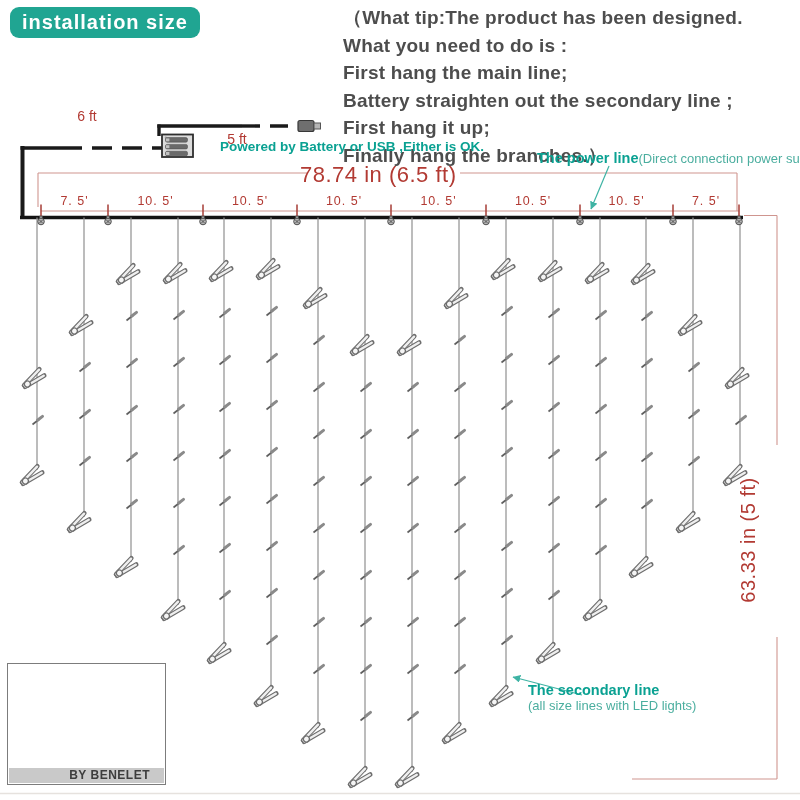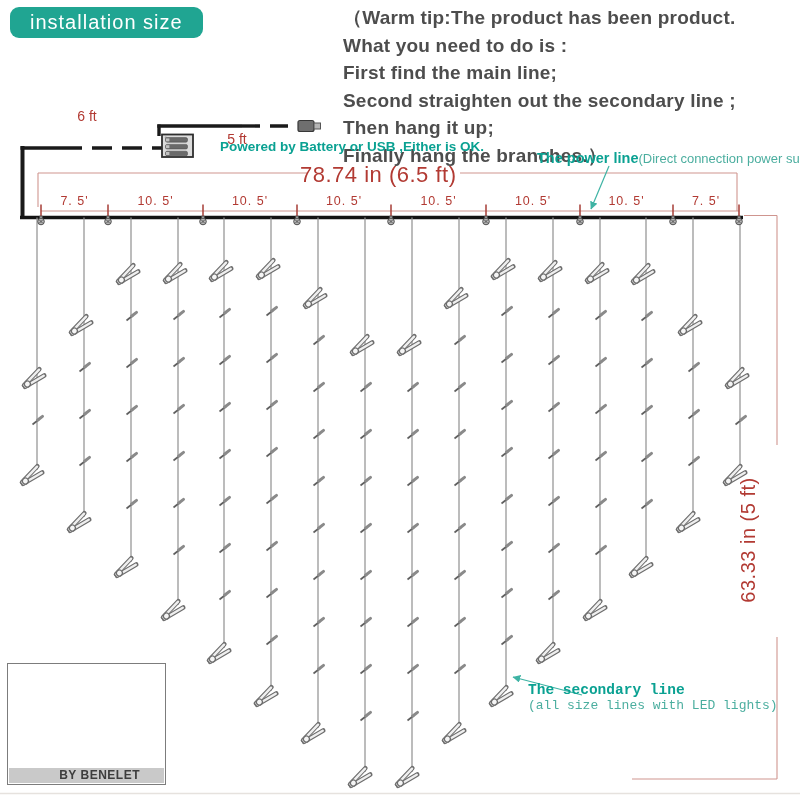--- a/index.html
+++ b/index.html
@@ -1,39 +1,39 @@
 <!DOCTYPE html>
 <html><head>
 <meta charset="utf-8">
 <title>installation size</title>
 <style>
   html,body{margin:0;padding:0;background:#fff;}
   .stage{position:relative;width:800px;height:800px;background:#fff;overflow:hidden;
          font-family:"Liberation Sans","DejaVu Sans",sans-serif;}
   .stage svg.art{position:absolute;left:0;top:0;}
   .abs{position:absolute;white-space:nowrap;}
-  .badge{left:10px;top:7px;background:#20a592;color:#fff;font-weight:normal;font-size:20px;
-         letter-spacing:1px;padding:4px 20px;border-radius:9px;}
+  .badge{left:10px;top:7px;background:#20a592;color:#fff;font-weight:bold;font-size:20px;
+         letter-spacing:1px;padding:4px 12px;border-radius:9px;}
   .warmtip{left:343px;top:4px;color:#4d4d4d;font-weight:bold;font-size:19px;line-height:27.5px;letter-spacing:.2px;}
   .red{color:#b23a33;}
   .ftlabel{font-size:14px;width:50px;text-align:center;}
   .six-ft{left:62px;top:108px;}
   .five-ft{left:212px;top:105px;margin-top:26px;}
   .powered{left:196px;top:139px;color:#0aa192;font-weight:bold;font-size:13.5px;margin-left:24px;}
   .mainline-label{left:537px;top:149px;}
   .teal-b{color:#0aa192;font-weight:bold;font-size:14.5px;}
   .teal-s{color:#4bae9f;font-size:13px;}
   .wdim{left:300px;top:162px;width:170px;font-size:22px;letter-spacing:.5px;}
   .vdim{left:648px;top:529px;width:200px;height:22px;text-align:center;font-size:20px;
         letter-spacing:.5px;transform:rotate(-90deg);}
-  .secondary-label{left:528px;top:682px;line-height:16px;font-family:Liberation Mono, monospace;}
+  .secondary-label{left:528px;top:682px;line-height:16px;}
   .legend{left:7px;top:663px;width:157px;height:120px;border:1.6px solid #7c7c7c;background:#fff;}
   .legend .bar{position:absolute;left:1px;right:1px;bottom:1px;height:15px;background:#c9c9c9;
                color:#3e3e3e;font-weight:bold;font-size:12px;line-height:15px;text-align:right;
-               padding-right:24px;letter-spacing:.5px;}
+               padding-right:14px;letter-spacing:.5px;}
 </style>
 </head>
 <body>
 
 <div class="stage">
 
   <svg class="art" width="800" height="800" viewBox="0 0 800 800">
     <defs>
       <g id="clip-sym">
         <line x1="-11" y1="-0.5" x2="11" y2="-3.8" stroke="#6e6e6e" stroke-width="4.6" stroke-linecap="round"></line>
@@ -275,25 +275,25 @@
       <line x1="609" y1="166" x2="591" y2="209" marker-end="url(#arrow)"></line>
       <line x1="582" y1="695" x2="513" y2="677" marker-end="url(#arrow)"></line>
     </g>
 
     <line x1="0" y1="793.5" x2="800" y2="793.5" stroke="#e6e2de" stroke-width="1.5"></line>
   </svg>
 
   <div class="abs badge">installation size</div>
 
   <div class="abs warmtip">
-    <div>（Warm  tip:The product has been product.</div>
+    <div>（What  tip:The product has been designed.</div>
     <div>What you need to do is :</div>
-    <div>First find the main line;</div>
-    <div>Second straighten out the secondary line ;</div>
-    <div>Then hang it up;</div>
+    <div>First hang the main line;</div>
+    <div>Battery straighten out the secondary line ;</div>
+    <div>First hang it up;</div>
     <div>Finally hang the branches.）</div>
   </div>
 
   <div class="abs red ftlabel six-ft">6 ft</div>
   <div class="abs red ftlabel five-ft">5 ft</div>
   <div class="abs powered">Powered by Battery or USB ,Either is OK.</div>
 
   <div class="abs mainline-label">
     <span class="teal-b">The power line</span><span class="teal-s">(Direct connection power supply)</span>
   </div>

